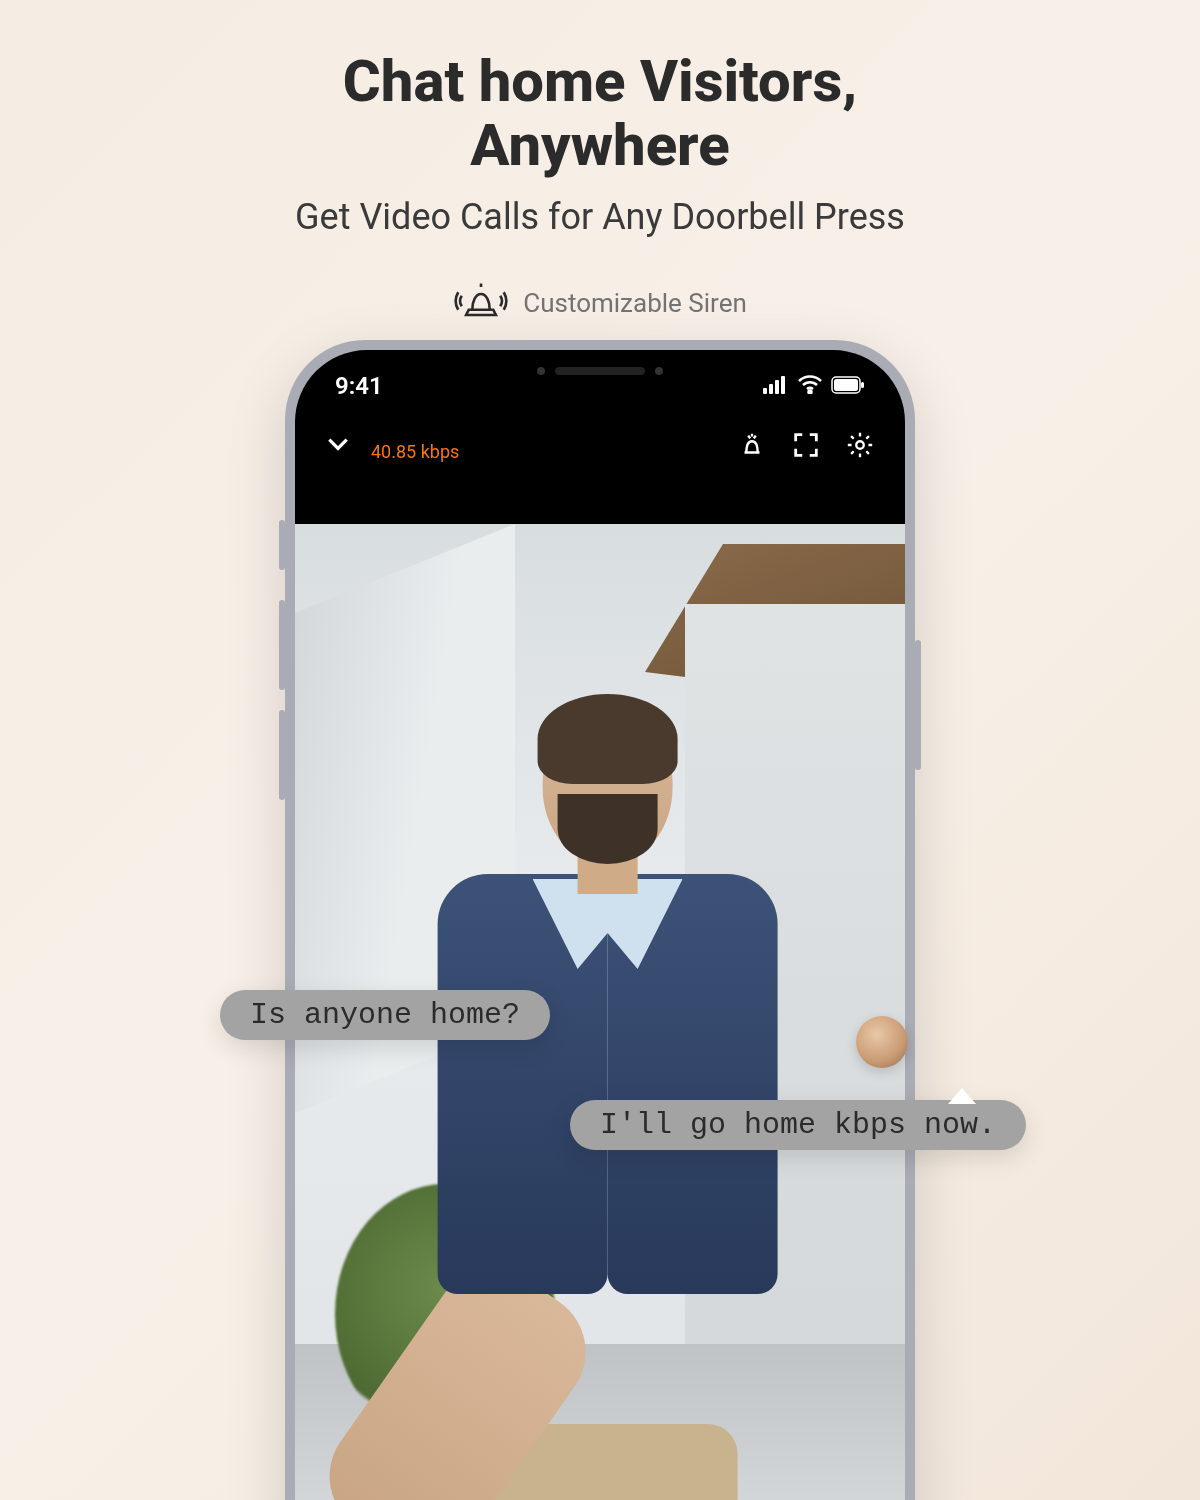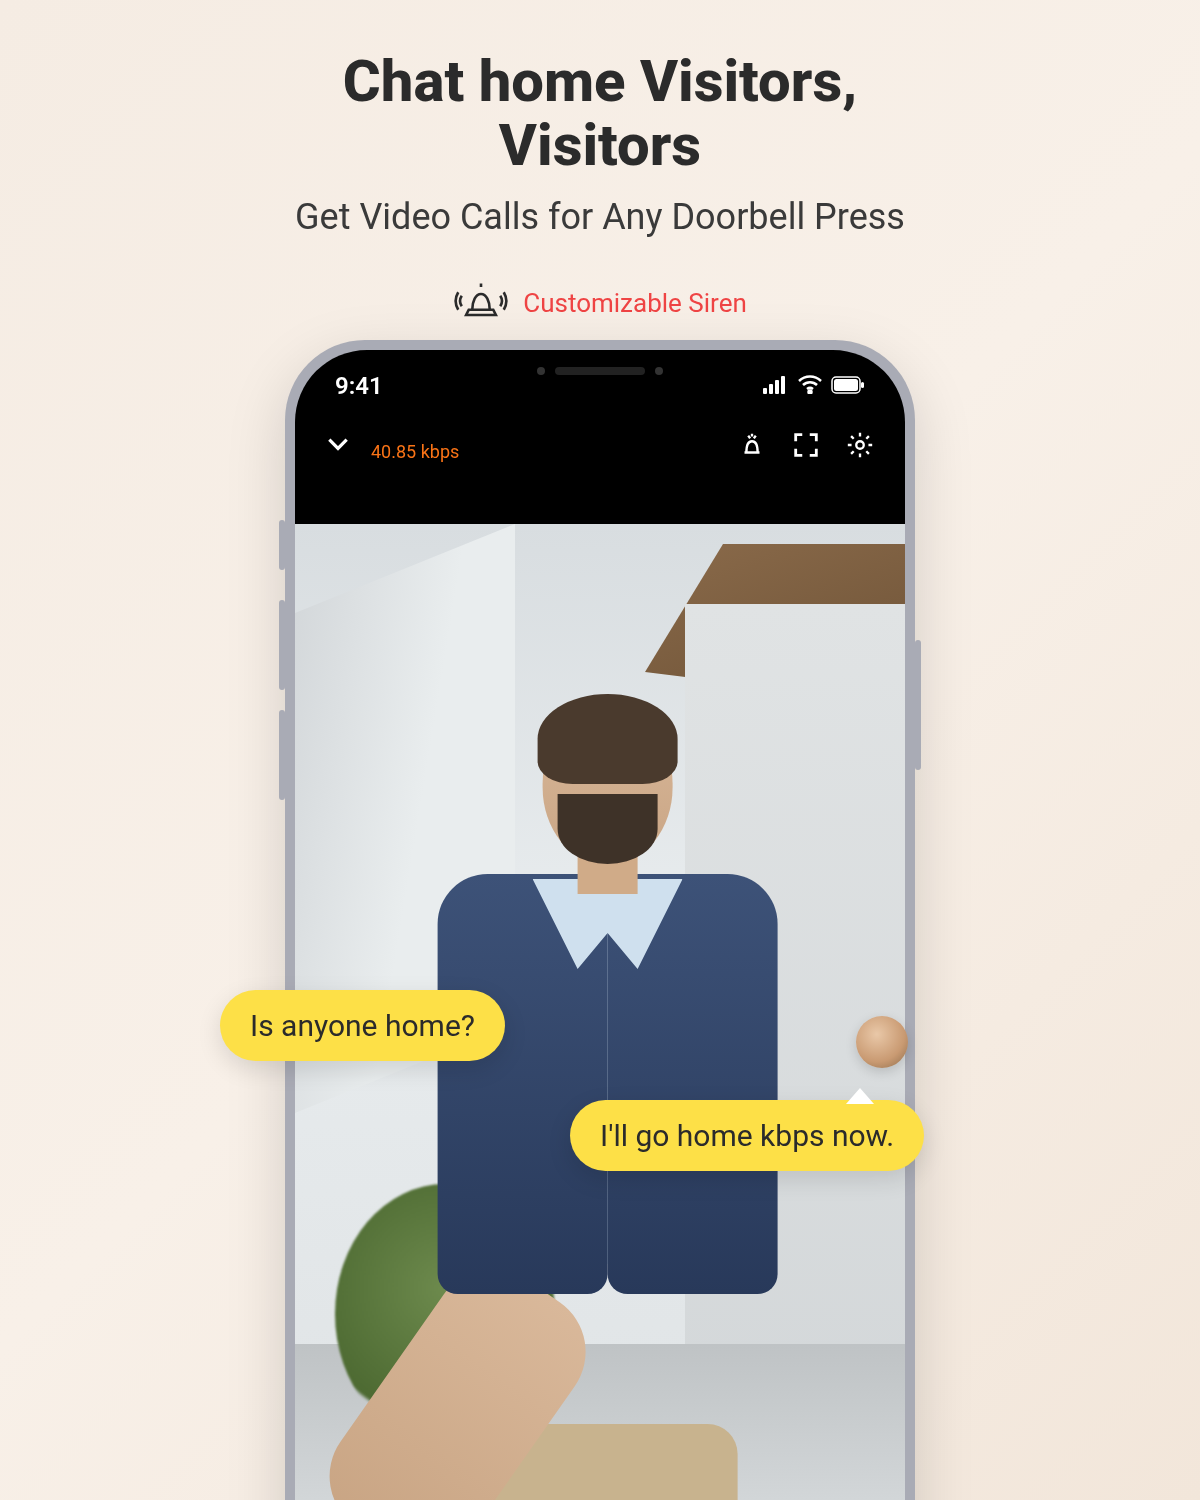--- a/index.html
+++ b/index.html
@@ -32,21 +32,21 @@
     gap: 90px;
     margin-top: 40px;
   }
   .feature {
     display: flex;
     align-items: center;
     gap: 14px;
   }
   .feature-label {
     font-size: 26px;
-    color: #ef4444;
+    color: #737373;
     text-align: right;
   }
   .feature svg { width: 56px; height: 46px; }
   .phone {
     position: absolute;
     left: 50%;
     transform: translateX(-50%);
     top: 340px;
     width: 630px;
     height: 1280px;
@@ -182,27 +182,28 @@
     border-radius: 60px;
   }
   .arm-l { left: -40px; transform: rotate(35deg); }
   .pants {
     position: absolute; left: 50%; bottom: -180px; transform: translateX(-50%);
     width: 260px; height: 260px; background: #c8b38e; border-radius: 30px 30px 0 0;
   }
   
   .bubble {
     position: absolute;
-    background: #fde047;
+    background: #a3a3a3;
     border-radius: 40px;
-    padding: 18px 30px;
+    padding: 8px 30px;
     font-size: 30px;
     color: #2b2b2b;
     box-shadow: 0 8px 24px rgba(0,0,0,0.12);
     white-space: nowrap;
+    font-family: Liberation Mono, monospace;
   }
   .bubble-visitor { left: 220px; top: 990px; }
   .bubble-reply { left: 570px; top: 1100px; }
   .bubble-reply::before {
     content: "";
     position: absolute;
     top: -12px; right: 50px;
     width: 0; height: 0;
     border-left: 14px solid transparent;
     border-right: 14px solid transparent;
@@ -214,21 +215,21 @@
     width: 52px; height: 52px; border-radius: 50%;
     background: radial-gradient(circle at 40% 35%, #e9c8a8 0%, #c99a72 60%, #8a6a4a 100%);
     box-shadow: 0 4px 12px rgba(0,0,0,0.15);
   }
 </style>
 </head>
 <body>
 
 <h1 class="hero-title">
   <span>Chat home Visitors,</span><br>
-  <span>Visitors</span>
+  <span>Anywhere</span>
 </h1>
 <p class="hero-subtitle">Get Video Calls for Any Doorbell Press</p>
 
 <div class="feature-row">
   <div class="feature">
     <span>
       <svg viewBox="0 0 64 52" fill="none" stroke="#2b2b2b" stroke-width="3">
         <path d="M32 6 v4"></path>
         <path d="M22 36 c0-10 4-18 10-18 s10 8 10 18"></path>
         <path d="M18 36 h28 l3 6 h-34 z"></path>

